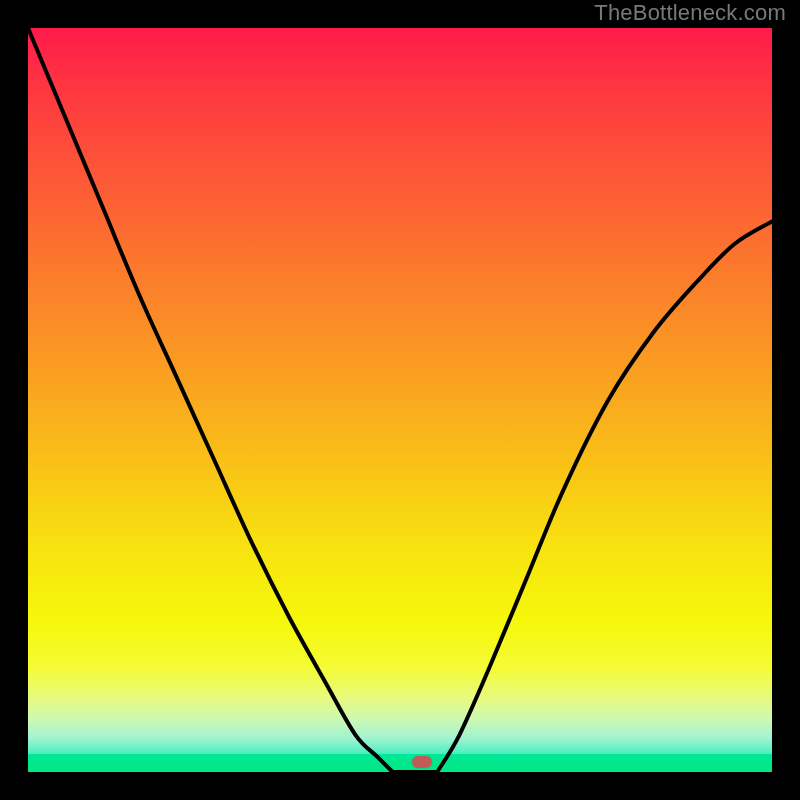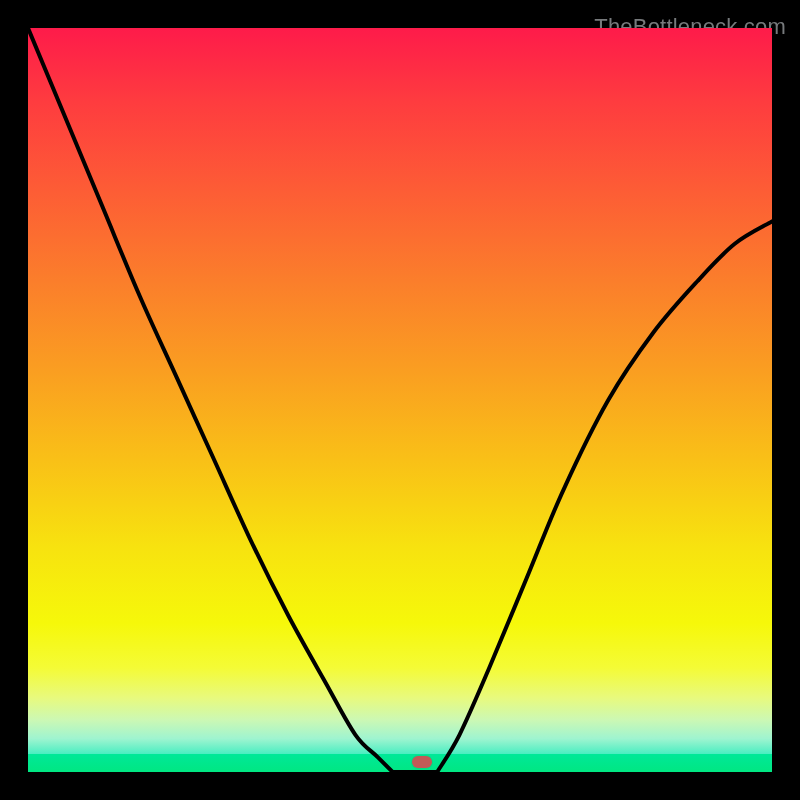--- a/index.html
+++ b/index.html
@@ -12,21 +12,21 @@
     font-family: Arial, Helvetica, sans-serif;
   }
   .frame {
     position: relative;
     width: 800px;
     height: 800px;
     background: #000;
   }
   .watermark {
     position: absolute;
-    top: 14px;
+    top: 0;
     right: 14px;
     color: #777a7c;
     font-size: 22px;
     font-weight: 500;
     letter-spacing: 0.2px;
     user-select: none;
   }
   .plot {
     position: absolute;
     left: 28px;

